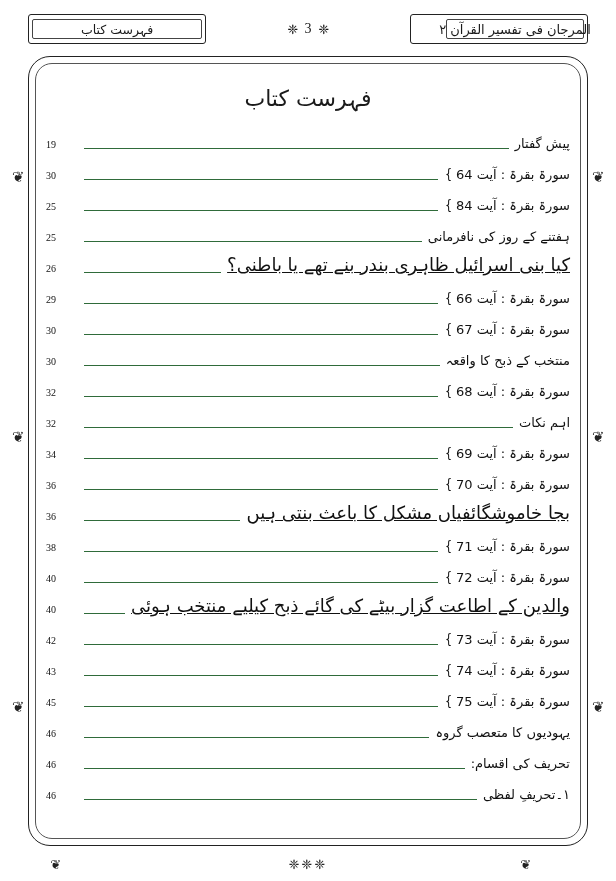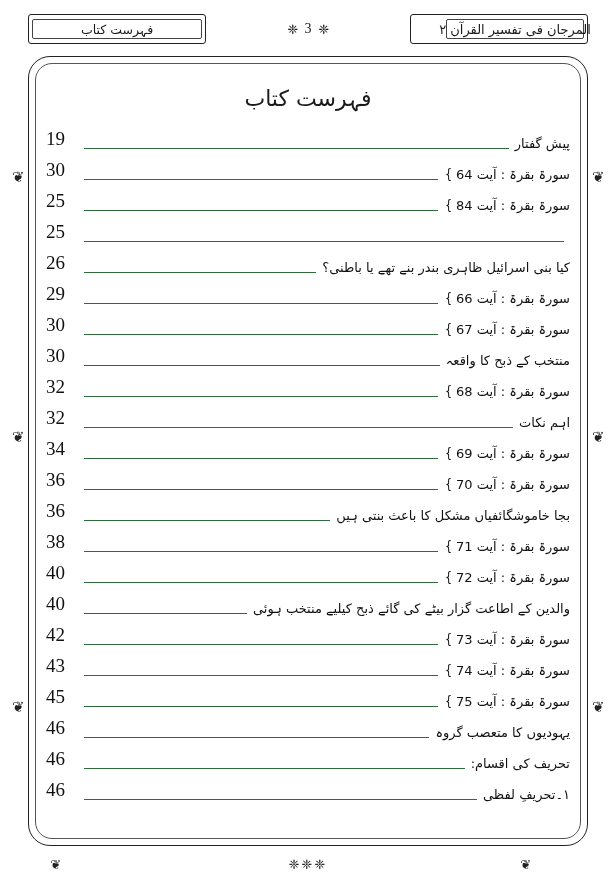--- a/index.html
+++ b/index.html
@@ -171,21 +171,21 @@
   }
   .toc-row {
     position: relative;
     height: 31px;
     display: flex;
     align-items: flex-end;
   }
   .pg {
     width: 34px;
     flex: 0 0 34px;
-    font-size: 19px;
+    font-size: 10px;
     font-family: "Liberation Serif", serif;
     color: #111;
     text-align: left;
     padding-bottom: 3px;
   }
   .lead {
     flex: 1 1 auto;
     border-bottom: 0.9px solid #2f6b3a;
     height: 16px;
     margin: 0 6px 4px 4px;
@@ -194,21 +194,21 @@
     flex: 0 0 auto;
     direction: rtl;
     font-size: 13px;
     white-space: nowrap;
     padding-bottom: 2px;
     color: #111;
     display: flex;
     align-items: flex-end;
     gap: 3px;
   }
-  .entry.small { font-size: 13px; }
+  .entry.small { font-size: 18px; text-decoration: underline; }
   .brace {
     font-size: 14px;
     color: #111;
     transform: scaleX(0.8);
     display: inline-block;
   }
 </style>
 </head>
 <body>
 
@@ -271,20 +271,23 @@
         <div class="pg">25</div>
         <div class="lead"></div>
         <div class="entry">
           <span>سورۃ بقرۃ : آیت 84</span>
           <span class="brace">}</span>
         </div>
       </div>
       <div class="toc-row">
         <div class="pg">25</div>
         <div class="lead"></div>
+        <div class="entry">
+          <span>ہفتنے کے روز کی نافرمانی</span>
+        </div>
       </div>
       <div class="toc-row">
         <div class="pg">26</div>
         <div class="lead"></div>
         <div class="entry small">
           <span>کیا بنی اسرائیل ظاہری بندر بنے تھے یا باطنی؟</span>
         </div>
       </div>
       <div class="toc-row">
         <div class="pg">29</div>

